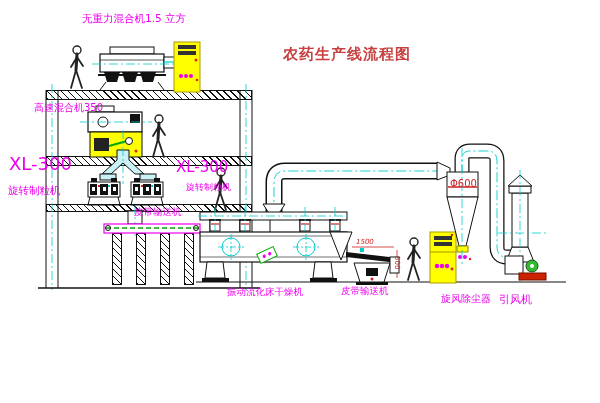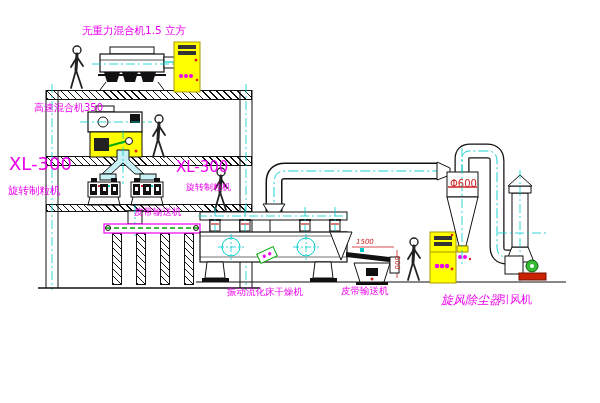--- a/index.html
+++ b/index.html
@@ -247,29 +247,30 @@
 
     <g>
       <rect x="505" y="256" width="18" height="18" fill="#fff" stroke="#111"></rect>
       <circle cx="532" cy="266" r="6" fill="#33bb33" stroke="#115511"></circle>
       <circle cx="532" cy="266" r="2" fill="#fff"></circle>
       <rect x="519" y="273" width="27" height="7" fill="#cc2200" stroke="#771100"></rect>
     </g>
   </svg>
 
   <div class="title">
+    <span class="t-cn">农药生产线流程图</span>
   </div>
 
-  <div class="lbl" style="left:82px;top:13px;font-size:10.5px;margin-top:12px;">无重力混合机1.5 立方</div>
+  <div class="lbl" style="left:82px;top:13px;font-size:10.5px;">无重力混合机1.5 立方</div>
   <div class="lbl" style="left:34px;top:103px;font-size:10px;">高速混合机350</div>
   <div class="lbl" style="left:9px;top:155px;font-size:18px;">XL-300</div>
   <div class="lbl" style="left:8px;top:185px;font-size:10.5px;">旋转制粒机</div>
   <div class="lbl" style="left:176px;top:160px;font-size:15px;">XL-300</div>
   <div class="lbl" style="left:186px;top:183px;font-size:9px;">旋转制粒机</div>
   <div class="lbl" style="left:126px;top:207px;font-size:9.5px;margin-left:8px;">皮带输送机</div>
   <div class="lbl" style="left:227px;top:287px;font-size:9.5px;">振动流化床干燥机</div>
   <div class="lbl" style="left:341px;top:286px;font-size:9.5px;">皮带输送机</div>
-  <div class="lbl" style="left:441px;top:294px;font-size:12px;font-style:italic;">旋风除尘器</div>
+  <div class="lbl" style="left:441px;top:294px;font-size:10px;">旋风除尘器</div>
   <div class="lbl" style="left:499px;top:294px;font-size:11px;">引风机</div>
   <div class="lbl dim" style="left:356px;top:239px;font-size:7px;font-style:italic;">1500</div>
   <div class="lbl dim" style="left:400px;top:256px;font-size:7px;transform:rotate(90deg);transform-origin:left top;">500</div>
   <div class="lbl dim" style="left:450px;top:179px;font-size:10px;">Φ600</div>
 </div>
 
 </body></html>

